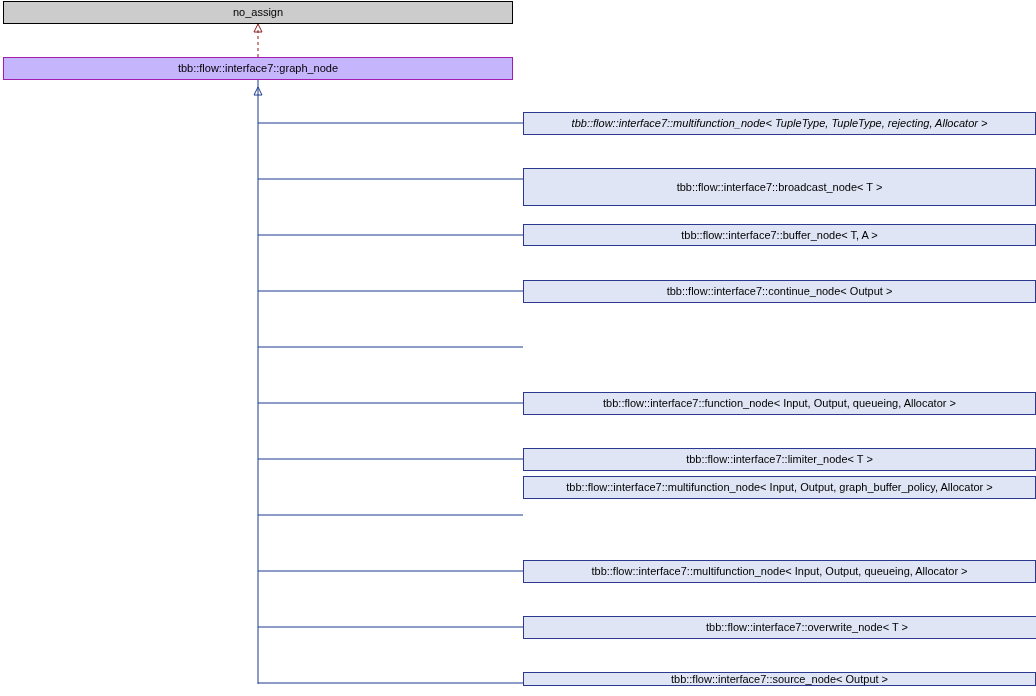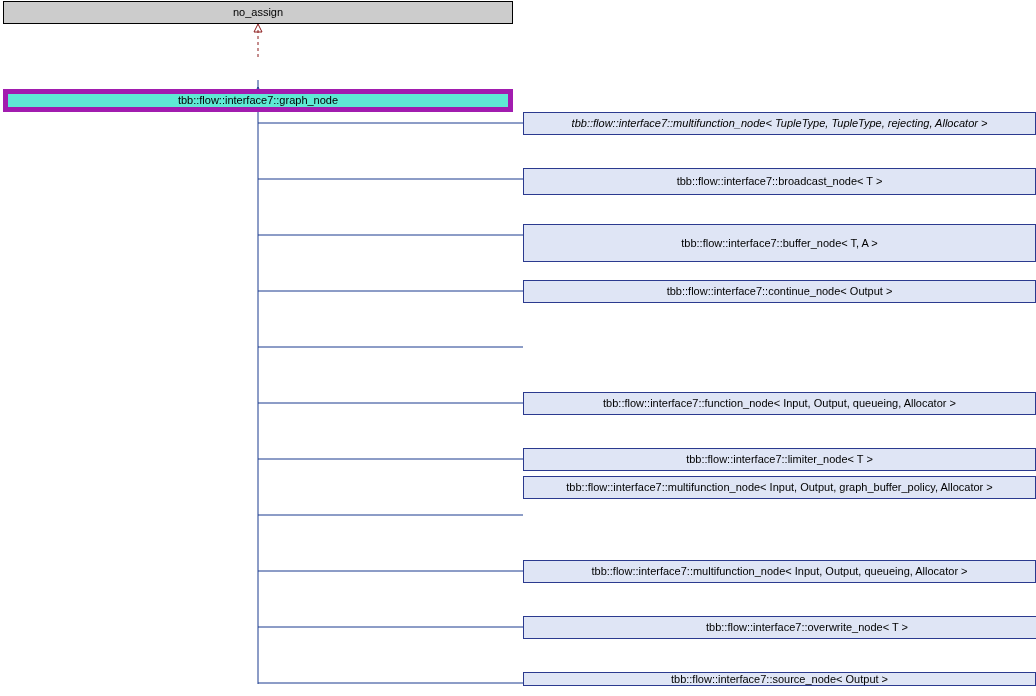--- a/index.html
+++ b/index.html
@@ -28,23 +28,22 @@
     color: #000000;
     white-space: nowrap;
     overflow: hidden;
     line-height: 1;
   }
   .node.gray {
     background: #cccccc;
     border: 1px solid #000000;
   }
   .node.white {
-    background: #5eead4;
-    border: 5px solid #a21caf;
-    margin-top: 32px;
+    background: #c4b5fd;
+    border: 1px solid #a21caf;
   }
   .node.blue {
     background: #dfe5f5;
     border: 1px solid #2b3a8f;
   }
   svg.edges {
     position: absolute;
     left: 0;
     top: 0;
     width: 1036px;
@@ -75,22 +74,22 @@
     <line x1="258" y1="571" x2="523" y2="571" stroke="#1a3a8f" stroke-width="1"></line>
     <line x1="258" y1="627" x2="523" y2="627" stroke="#1a3a8f" stroke-width="1"></line>
     <line x1="258" y1="683" x2="523" y2="683" stroke="#1a3a8f" stroke-width="1"></line>
   </svg>
 
   <div class="node gray" style="left:3px; top:1px; width:510px; height:23px;">no_assign</div>
 
   <div class="node white" style="left:3px; top:57px; width:510px; height:23px;">tbb::flow::interface7::graph_node</div>
 
   <div class="node blue" style="left:523px; top:112px; width:513px; height:23px;font-style:italic;">tbb::flow::interface7::multifunction_node&lt; TupleType, TupleType, rejecting, Allocator &gt;</div>
-  <div class="node blue" style="left:523px; top:168px; width:513px; height:27px;">tbb::flow::interface7::broadcast_node&lt; T &gt;</div>
-  <div class="node blue" style="left:523px; top:224px; width:513px; height:38px;">tbb::flow::interface7::buffer_node&lt; T, A &gt;</div>
+  <div class="node blue" style="left:523px; top:168px; width:513px; height:38px;">tbb::flow::interface7::broadcast_node&lt; T &gt;</div>
+  <div class="node blue" style="left:523px; top:224px; width:513px; height:22px;">tbb::flow::interface7::buffer_node&lt; T, A &gt;</div>
   <div class="node blue" style="left:523px; top:280px; width:513px; height:23px;">tbb::flow::interface7::continue_node&lt; Output &gt;</div>
   <div class="node blue" style="left:523px; top:392px; width:513px; height:23px;">tbb::flow::interface7::function_node&lt; Input, Output, queueing, Allocator &gt;</div>
   <div class="node blue" style="left:523px; top:448px; width:513px; height:23px;">tbb::flow::interface7::limiter_node&lt; T &gt;</div>
   <div class="node blue" style="left:523px; top:476px; width:513px; height:23px;">tbb::flow::interface7::multifunction_node&lt; Input, Output, graph_buffer_policy, Allocator &gt;</div>
   <div class="node blue" style="left:523px; top:560px; width:513px; height:23px;">tbb::flow::interface7::multifunction_node&lt; Input, Output, queueing, Allocator &gt;</div>
   <div class="node blue" style="left:523px; top:616px; width:568px; height:23px;">tbb::flow::interface7::overwrite_node&lt; T &gt;</div>
   <div class="node blue" style="left:523px; top:672px; width:513px; height:14px;">tbb::flow::interface7::source_node&lt; Output &gt;</div>
 </div>
 
 </body></html>

